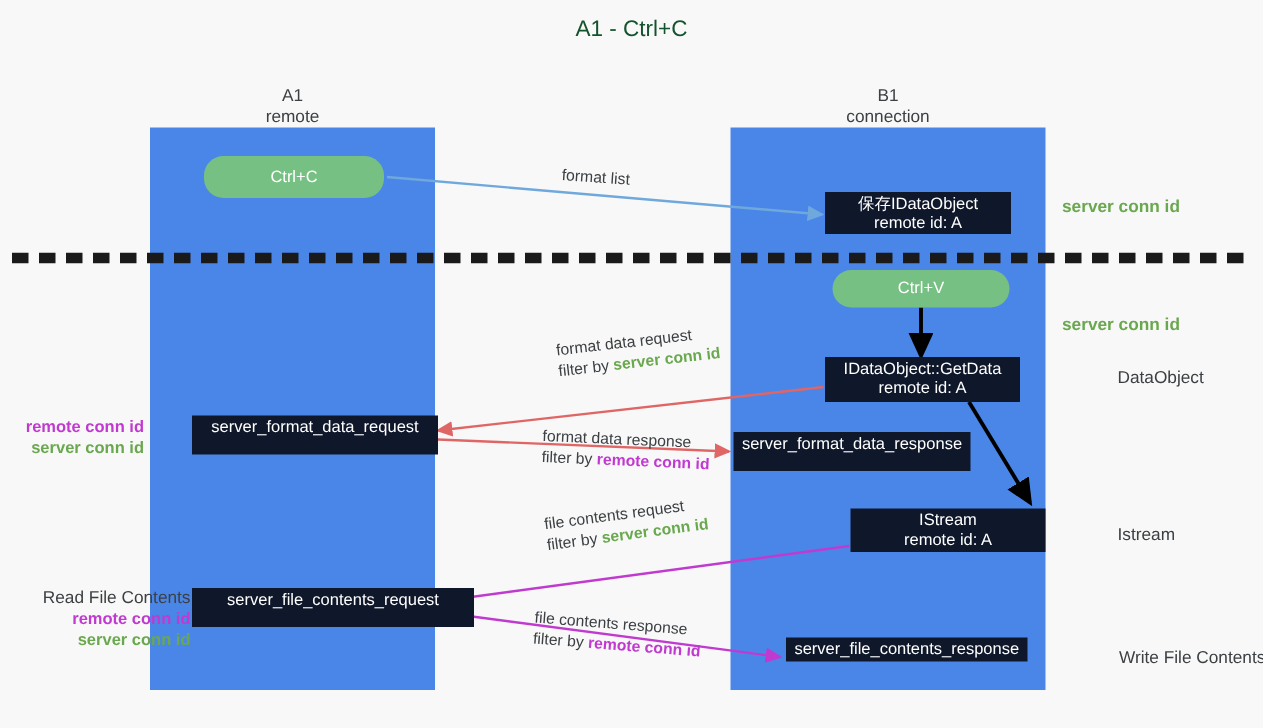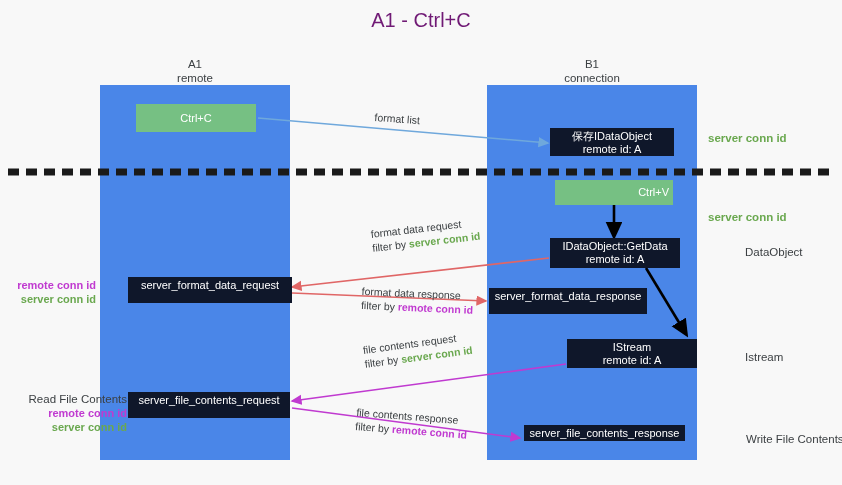--- a/index.html
+++ b/index.html
@@ -20,23 +20,23 @@
     inset: 0;
     width: 842px;
     height: 485px;
   }
   .abs { position: absolute; }
 
   
   #title {
     left: 0; right: 0; top: 10px;
     text-align: center;
-    font-size: 20px;
+    font-size: 15px;
     line-height: 20px;
-    color: #701a75;
+    color: #14532d;
   }
 
   
   .lane-header {
     text-align: center;
     font-size: 11.5px;
     line-height: 14px;
     color: #3c4043;
   }
   #lane-a-header { left: 100px; top: 57px; width: 190px; }
@@ -55,21 +55,21 @@
     display: flex;
     flex-direction: column;
     align-items: center;
     justify-content: center;
     color: #ffffff;
     font-size: 11px;
     line-height: 13px;
     text-align: center;
     padding: 2px 4px;
   }
-  .box.green { background: #76c083; }
+  .box.green { background: #76c083; border-radius: 13px; }
   .box.orange { background: #0f172a; justify-content: space-between; }
   .box .l2 { font-size: 11px; line-height: 13px; }
 
   
   #overlay {
     position: absolute;
     left: 0; top: 0;
     width: 842px; height: 485px;
     pointer-events: none;
   }
@@ -163,30 +163,30 @@
   </svg>
 
   <div class="abs box green" style="left:136px; top:104px; width:120px; height:28px;">
     <div>Ctrl+C</div>
   </div>
 
   <div class="abs box orange" style="left:128px; top:277px; width:164px; height:26px;">
     <div>server_format_data_request</div>
   </div>
 
-  <div class="abs box orange" style="left:128px; top:392px; width:162px; height:26px;">
+  <div class="abs box orange" style="left:128px; top:392px; width:188px; height:26px;">
     <div>server_file_contents_request</div>
   </div>
 
   <div class="abs box orange" style="left:550px; top:128px; width:124px; height:28px;">
     <div>保存IDataObject</div>
     <div class="l2">remote id: A</div>
   </div>
 
-  <div class="abs box green" style="left:555px; top:180px; width:118px; height:25px;align-items:flex-end;">
+  <div class="abs box green" style="left:555px; top:180px; width:118px; height:25px;">
     <div>Ctrl+V</div>
   </div>
 
   <div class="abs box orange" style="left:550px; top:238px; width:130px; height:30px;">
     <div>IDataObject::GetData</div>
     <div class="l2">remote id: A</div>
   </div>
 
   <div class="abs box orange" style="left:489px; top:288px; width:158px; height:26px;">
     <div>server_format_data_response</div>

